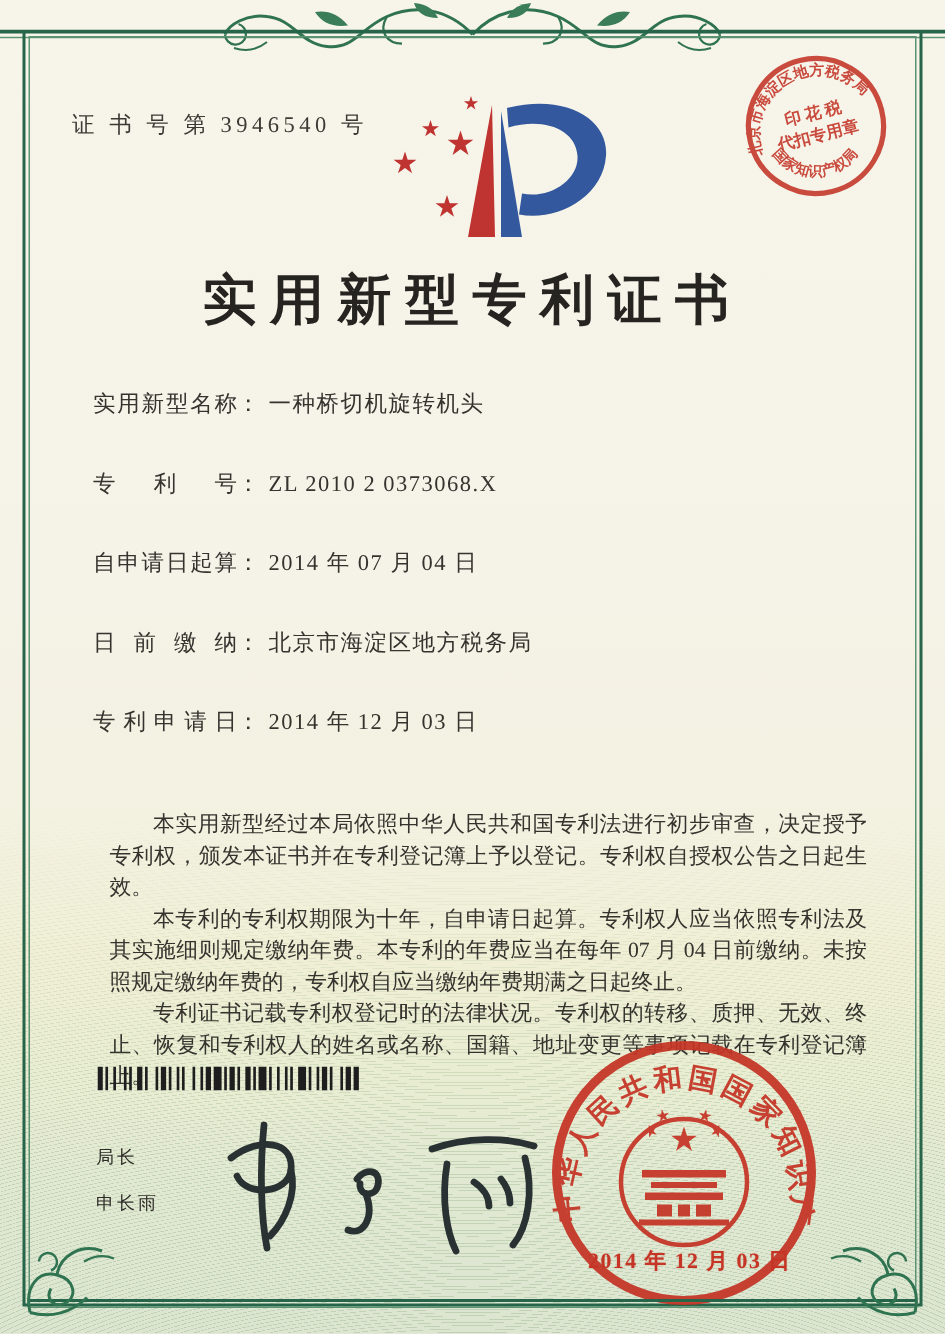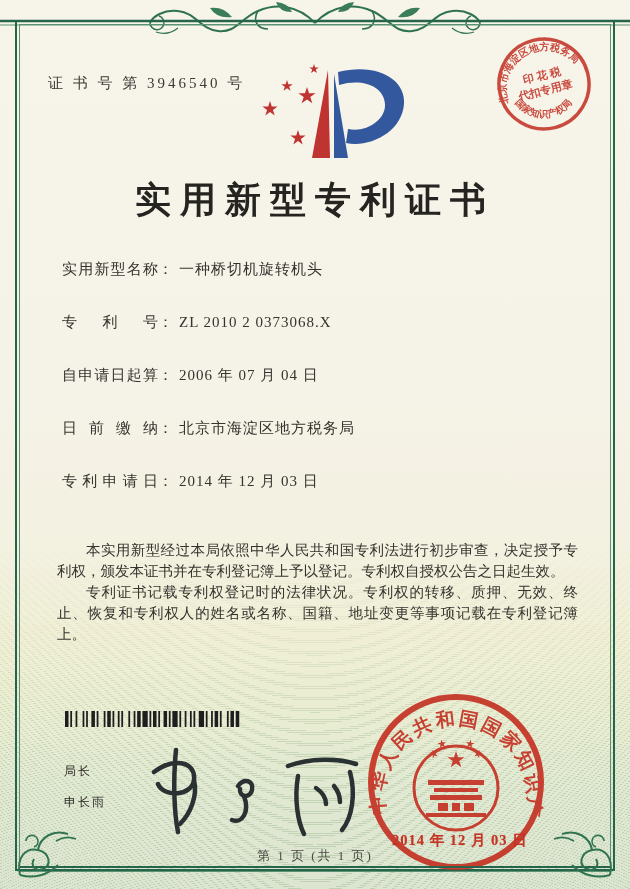--- a/index.html
+++ b/index.html
@@ -60,21 +60,21 @@
   .fields { position:absolute; left:62px; top:260px; right:40px; }
   .field-row { height:20px; margin-bottom:33px; font-size:15px; color:#35332e; white-space:nowrap; }
   .field-label { display:inline-block; width:96px; text-align:justify; text-align-last:justify; vertical-align:top; }
   .field-colon { display:inline-block; margin-right:6px; }
   .field-value { letter-spacing:1px; }
 
   .paragraphs {
     position:absolute; left:57px; right:52px; top:540px;
     font-size:14.5px; line-height:21px; color:#35332e; text-align:justify;
   }
-  .paragraphs p { text-indent:2em; }
+  .paragraphs p { text-indent:2em;margin-left:16px; }
 
   .barcode { position:absolute; left:65px; top:711px; width:176px; height:16px; }
 
   .director-block { position:absolute; left:64px; top:763px; font-size:12px; color:#2e2c28; }
   .director-block .line { margin-bottom:14px; letter-spacing:2px; }
 
   .signature { position:absolute; left:138px; top:736px; width:240px; height:104px; }
 
   .seal { position:absolute; left:366px; top:692px; width:180px; height:180px; opacity:.93; }
   .seal-date {
@@ -149,32 +149,33 @@
   <div class="title">实用新型专利证书</div>
 
   <div class="fields">
     <div class="field-row">
       <span class="field-label">实用新型名称</span><span class="field-colon">：</span><span class="field-value">一种桥切机旋转机头</span>
     </div>
     <div class="field-row">
       <span class="field-label">专利号</span><span class="field-colon">：</span><span class="field-value">ZL 2010 2 0373068.X</span>
     </div>
     <div class="field-row">
-      <span class="field-label">自申请日起算</span><span class="field-colon">：</span><span class="field-value">2006 年 07 月 04 日</span>
+      <span class="field-label">自申请日起算</span><span class="field-colon">：</span><span class="field-value">2014 年 07 月 04 日</span>
     </div>
     <div class="field-row">
       <span class="field-label">日前缴纳</span><span class="field-colon">：</span><span class="field-value">北京市海淀区地方税务局</span>
     </div>
     <div class="field-row">
       <span class="field-label">专利申请日</span><span class="field-colon">：</span><span class="field-value">2014 年 12 月 03 日</span>
     </div>
   </div>
 
   <div class="paragraphs">
     <p>本实用新型经过本局依照中华人民共和国专利法进行初步审查，决定授予专利权，颁发本证书并在专利登记簿上予以登记。专利权自授权公告之日起生效。</p>
+    <p>本专利的专利权期限为十年，自申请日起算。专利权人应当依照专利法及其实施细则规定缴纳年费。本专利的年费应当在每年 07 月 04 日前缴纳。未按照规定缴纳年费的，专利权自应当缴纳年费期满之日起终止。</p>
     <p>专利证书记载专利权登记时的法律状况。专利权的转移、质押、无效、终止、恢复和专利权人的姓名或名称、国籍、地址变更等事项记载在专利登记簿上。</p>
   </div>
 
   <div class="barcode">
     <svg id="barcode-svg" width="176" height="16" viewBox="0 0 176 16" preserveAspectRatio="none">
         <rect x="0" y="0" width="3.52" height="16" fill="#1e1e1e"></rect>
         <rect x="5.28" y="0" width="1.76" height="16" fill="#1e1e1e"></rect>
         <rect x="10.56" y="0" width="1.76" height="16" fill="#1e1e1e"></rect>
         <rect x="17.6" y="0" width="1.76" height="16" fill="#1e1e1e"></rect>
         <rect x="21.12" y="0" width="1.76" height="16" fill="#1e1e1e"></rect>
@@ -251,21 +252,20 @@
       <rect x="68" y="96" width="44" height="4"></rect>
       <rect x="64" y="103" width="52" height="5"></rect>
       <rect x="72" y="111" width="10" height="8"></rect>
       <rect x="86" y="111" width="8" height="8"></rect>
       <rect x="98" y="111" width="10" height="8"></rect>
       <rect x="60" y="121" width="60" height="4"></rect>
     </g>
   </svg>
   <div class="seal-date">2014 年 12 月 03 日</div>
 
-  <div class="footer-page">第 1 页 (共 1 页)</div>
 
   <div class="bottom-rule"></div>
   <svg class="ornament-bottom-left" viewBox="0 0 72 72">
     <g stroke="#2f7350" fill="none" stroke-width="2">
       <path d="M8,64 C4,46 14,36 26,39 C38,42 40,54 31,58 C24,61 18,55 22,48"></path>
       <path d="M8,64 C22,68 36,64 46,54"></path>
       <path d="M26,39 C28,26 42,18 56,23"></path>
       <path d="M14,30 a6,6 0 1 1 8,6" stroke-width="1.6"></path>
       <path d="M44,30 q10,-6 20,-2" stroke-width="1.6"></path>
     </g>

